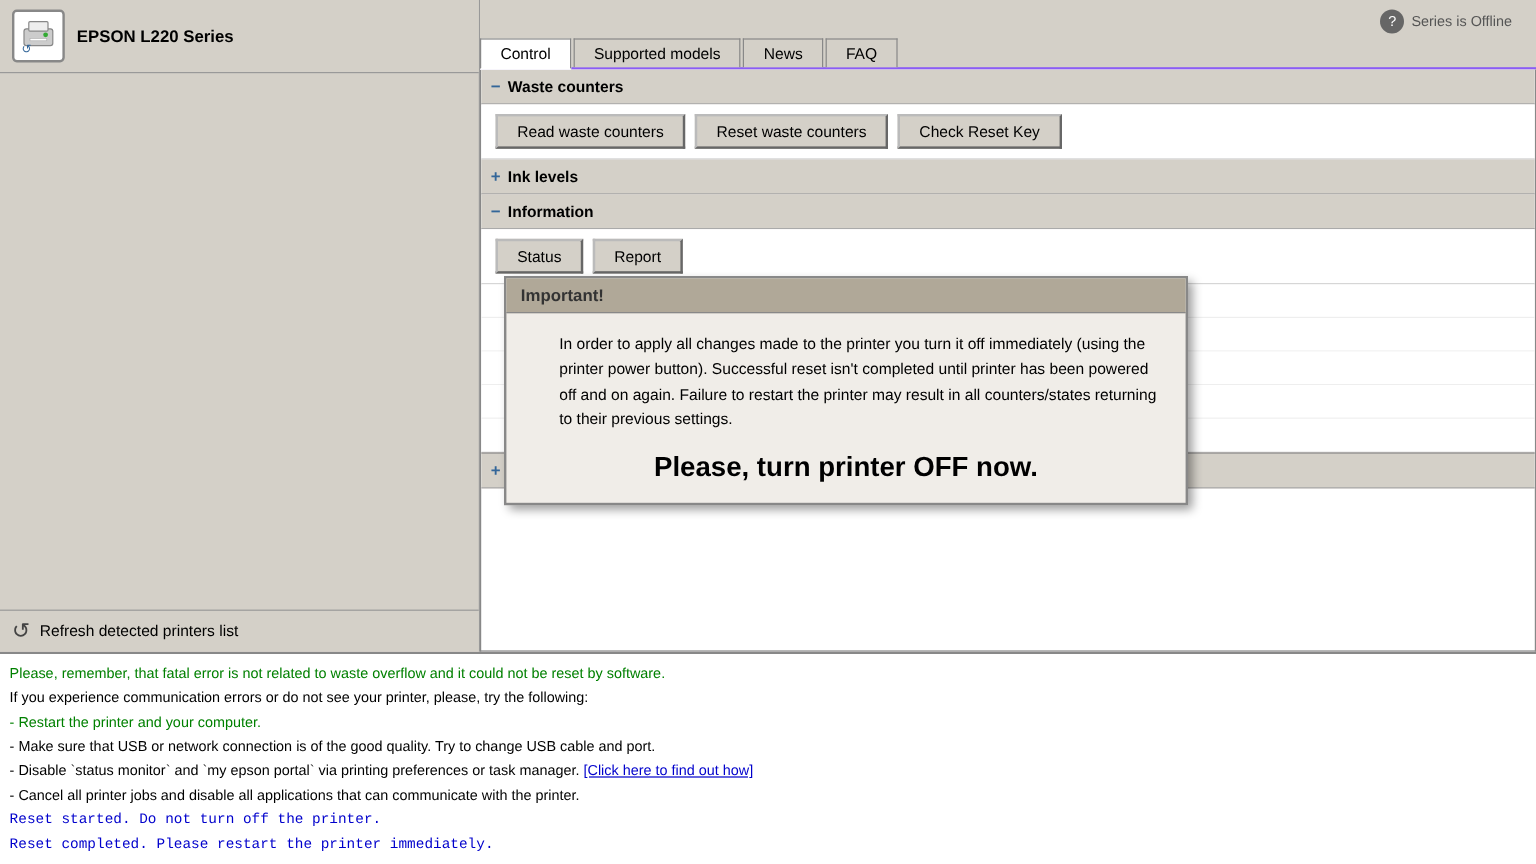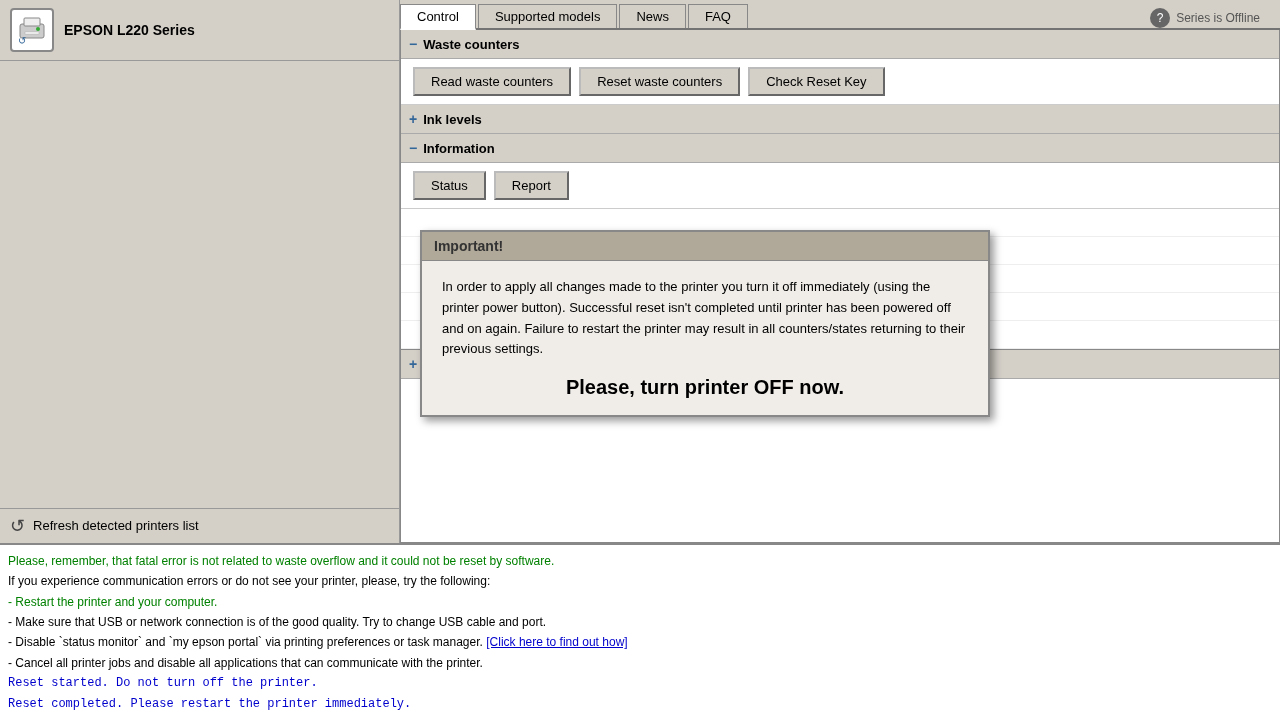--- a/index.html
+++ b/index.html
@@ -79,22 +79,23 @@
       display: flex;
       flex-direction: column;
       background: #d4d0c8;
       position: relative;
     }
 
     
     .tabs {
       display: flex;
       background: #d4d0c8;
-      border-bottom: 2px solid #737373;
+      border-bottom: 2px solid #8b5cf6;
       padding-top: 4px;
+      margin-top: 28px;
     }
     .tab {
       padding: 4px 16px;
       border: 1px solid #888;
       border-bottom: none;
       background: #d4d0c8;
       cursor: pointer;
       font-size: 13px;
       margin-right: 2px;
       color: #000;
@@ -184,23 +185,24 @@
       border-bottom: 1px solid #888;
     }
     .dialog-body {
       padding: 16px 20px;
     }
     .dialog-body p {
       font-size: 13px;
       color: #000;
       line-height: 1.6;
       margin-bottom: 16px;
+      margin-left: 24px;
     }
     .dialog-body .important-msg {
-      font-size: 20px;
+      font-size: 23px;
       font-weight: bold;
       color: #000;
       text-align: center;
       display: block;
     }
 
     
     .support-offline {
       position: absolute;
       top: 8px;

